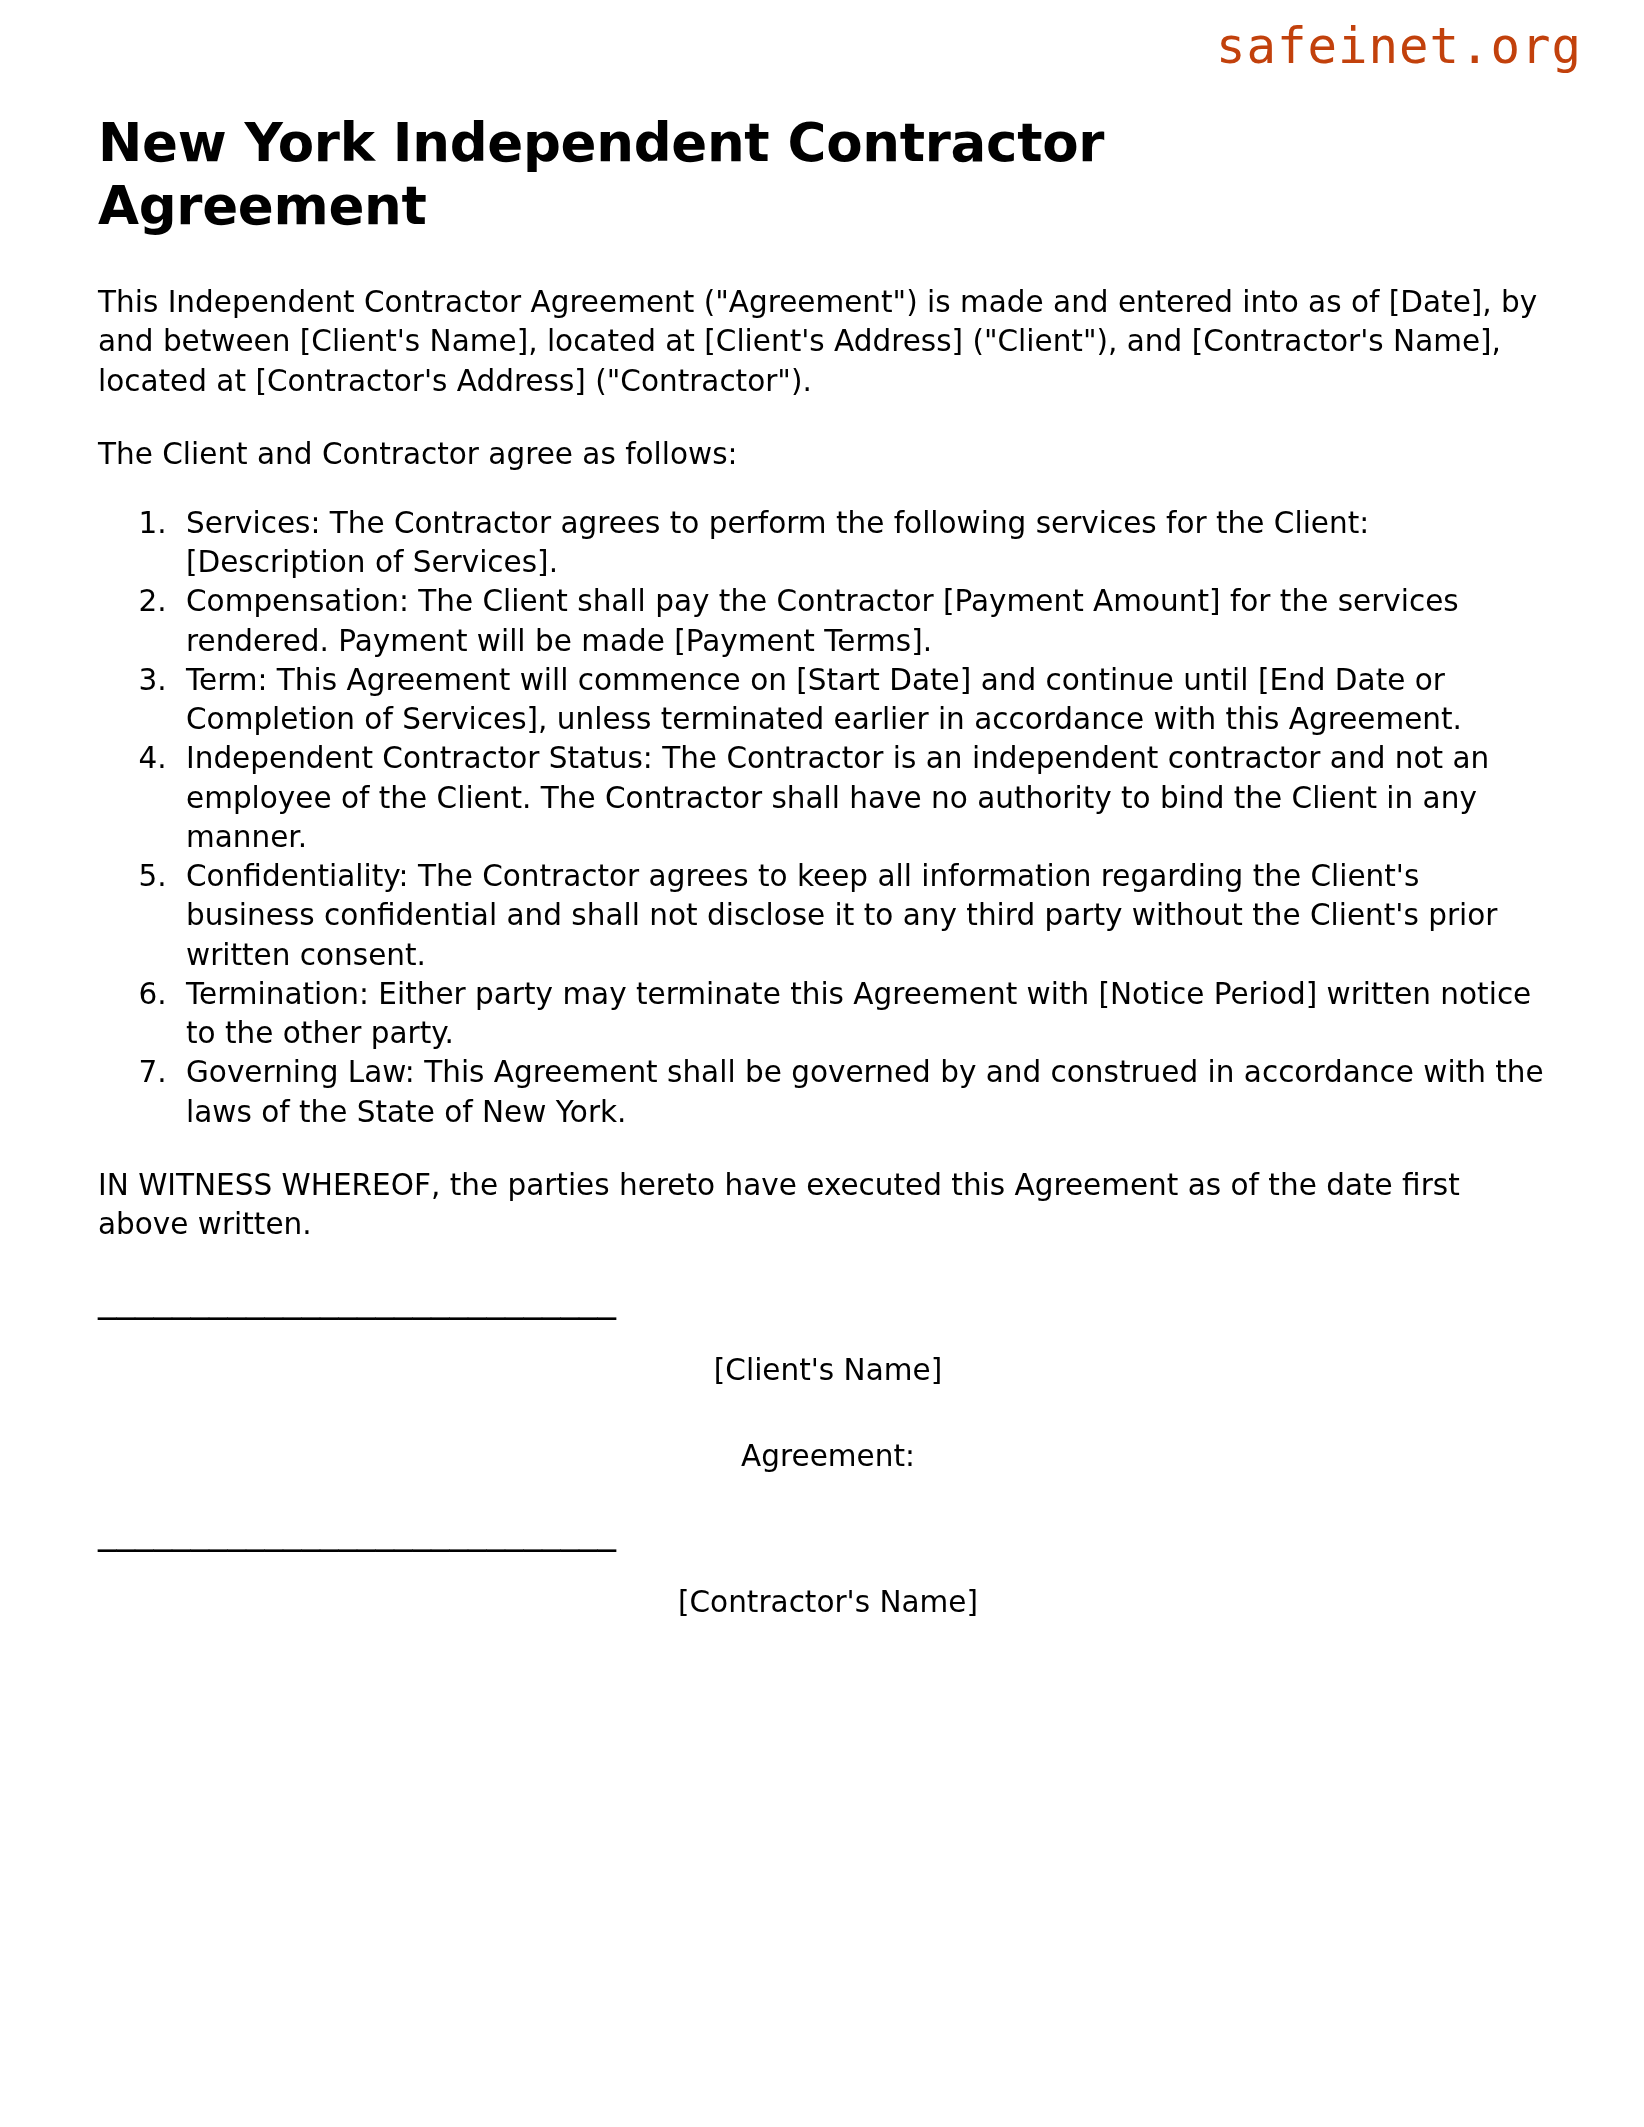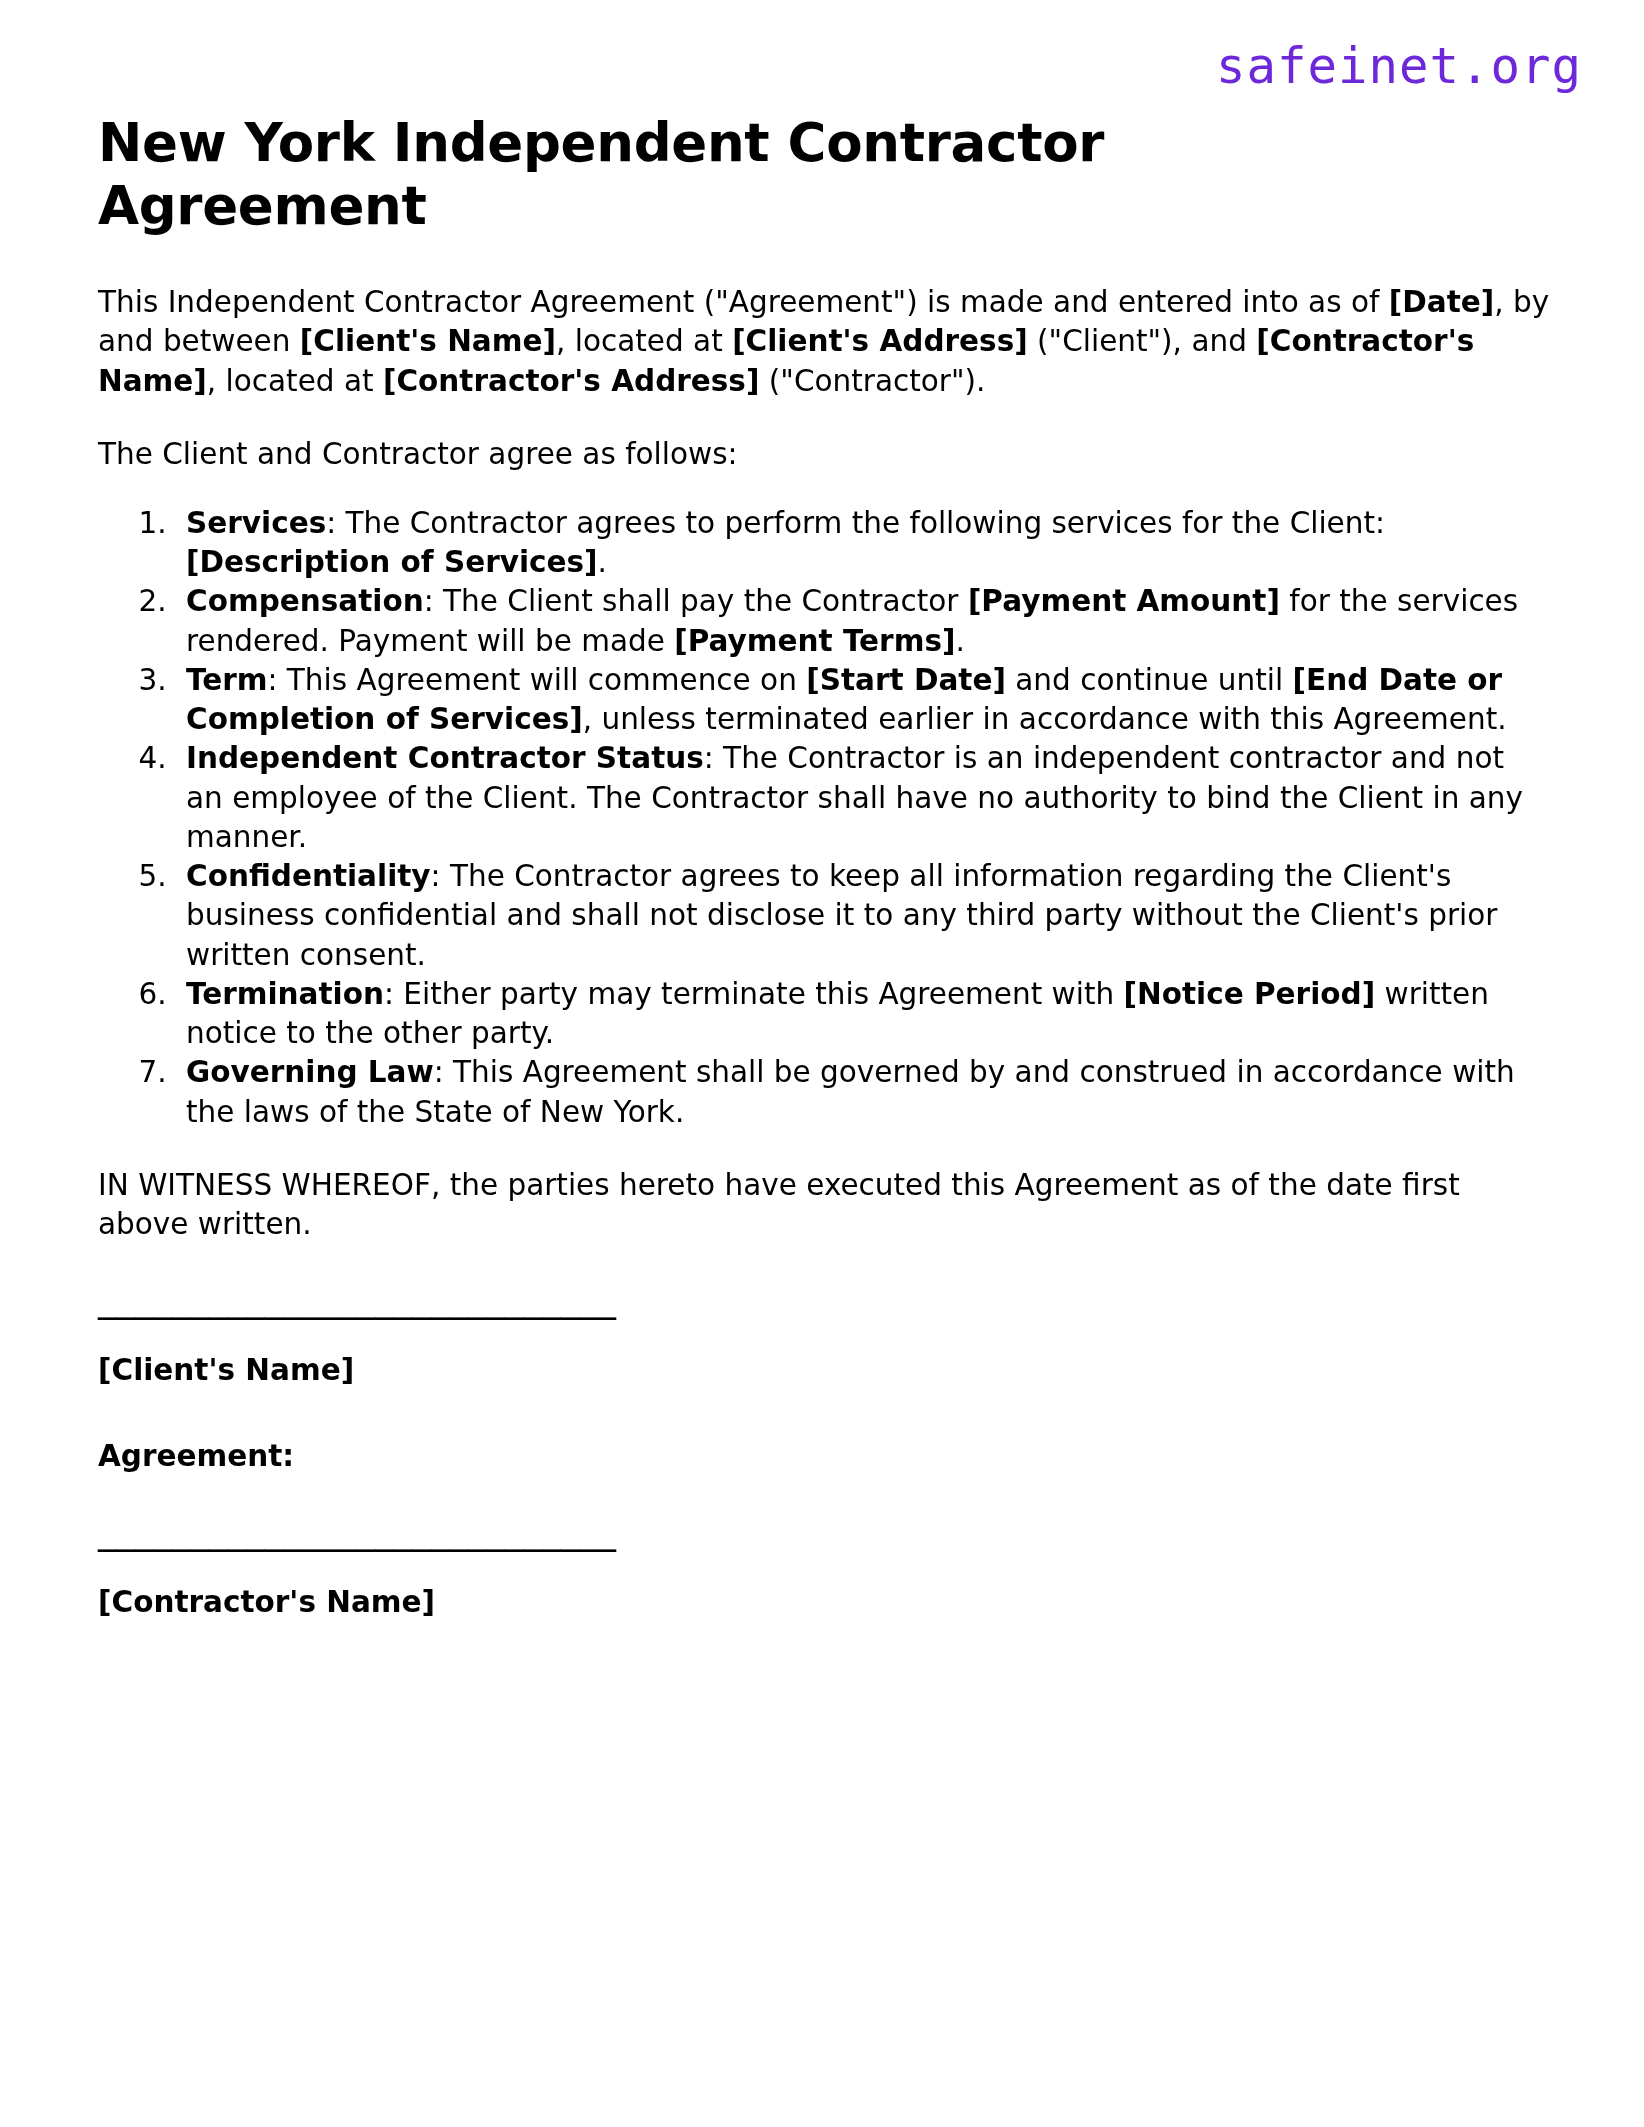--- a/index.html
+++ b/index.html
@@ -20,26 +20,26 @@
     position: absolute;
     left: 0; top: 0;
     width: 1644px;
     height: 2127px;
     box-sizing: border-box;
     padding: 0;
   }
 
   .watermark {
     position: absolute;
-    top: 42px;
+    top: 22px;
     right: 62px;
     font-family: "DejaVu Sans Mono", monospace;
     font-size: 49px;
     letter-spacing: 1px;
-    color: #6d28d9;
+    color: #c2410c;
     line-height: 1;
     white-space: nowrap;
     user-select: none;
   }
 
   .content {
     position: absolute;
     left: 98px;
     top: 112px;
     width: 1460px;
@@ -57,21 +57,21 @@
   }
 
   p.para {
     font-size: 29.5px;
     line-height: 1.33;
     margin: 34px 0 0 0;
     color: #000;
   }
   p.para.first { margin-top: 46px; }
 
-  p.para b, li b, .sig-label, .sig-name { font-weight: bold; }
+  p.para b, li b, .sig-label, .sig-name { font-weight: normal; text-align: center; }
 
   ol.clauses {
     margin: 30px 8px 0 0;
     padding-left: 78px;
     font-size: 29.5px;
     line-height: 1.33;
   }
   ol.clauses > li {
     margin: 0 0 0 0;
     padding-left: 10px;

